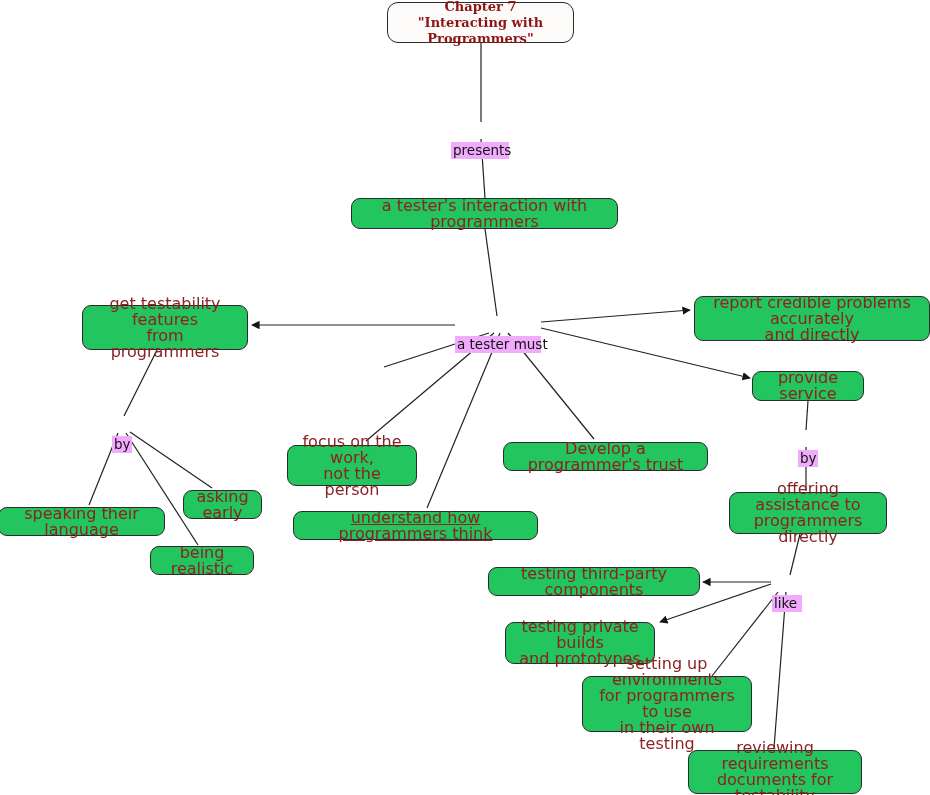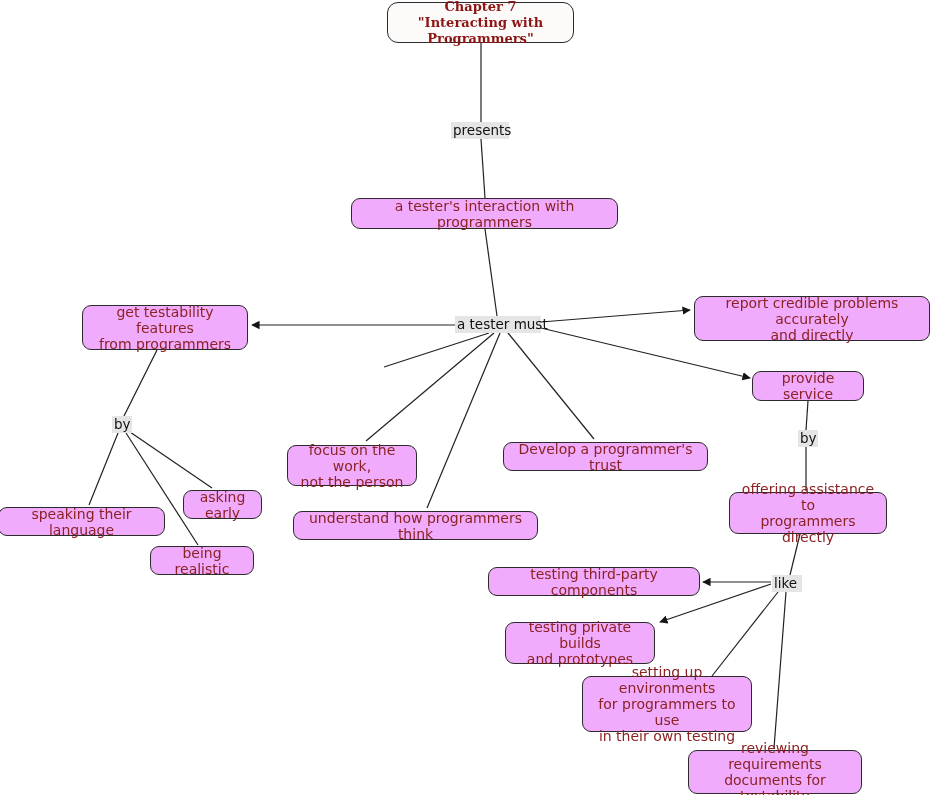--- a/index.html
+++ b/index.html
@@ -22,26 +22,26 @@
     position: absolute;
     left: 0;
     top: 0;
     width: 930px;
     height: 795px;
     pointer-events: none;
   }
   .node {
     position: absolute;
     box-sizing: border-box;
-    background: #f0abfc;
+    background: #22c55e;
     border: 1px solid #2b2b2b;
     border-radius: 9px;
     color: #8c2224;
     font-family: "DejaVu Sans", sans-serif;
-    font-size: 14px;
+    font-size: 16px;
     line-height: 16px;
     text-align: center;
     display: flex;
     align-items: center;
     justify-content: center;
     padding: 3px 9px;
     white-space: pre-line;
     z-index: 2;
   }
   .node.root {
@@ -50,29 +50,30 @@
     border-radius: 11px;
     color: #8c1515;
     font-family: "DejaVu Serif", serif;
     font-weight: bold;
     font-size: 13px;
     line-height: 16px;
   }
   .linklabel {
     position: absolute;
     box-sizing: border-box;
-    background: #e5e5e5;
+    background: #f0abfc;
     color: #111111;
     font-family: "DejaVu Sans", sans-serif;
     font-size: 13.5px;
     line-height: 17px;
     padding: 0px 2px;
     white-space: nowrap;
     border: 0;
     z-index: 3;
+    margin-top: 20px;
   }
 </style>
 </head>
 <body>
 
 <div id="canvas">
 
   <svg id="edge-layer" viewBox="0 0 930 795" xmlns="http://www.w3.org/2000/svg">
     <defs>
       <marker id="arrowhead" viewBox="0 0 10 10" refX="9" refY="5" markerWidth="7" markerHeight="7" orient="auto-start-reverse">
@@ -109,21 +110,21 @@
 
   <div class="node" style="left: 351px; top: 198px; width: 267px; height: 31px;">a tester's interaction with programmers</div>
   <div class="node" style="left: 82px; top: 305px; width: 166px; height: 45px;">get testability features
 from programmers</div>
   <div class="node" style="left: 694px; top: 296px; width: 236px; height: 45px;">report credible problems accurately
 and directly</div>
   <div class="node" style="left: 752px; top: 371px; width: 112px; height: 30px;">provide service</div>
   <div class="node" style="left: 287px; top: 445px; width: 130px; height: 41px;">focus on the work,
 not the person</div>
   <div class="node" style="left: 503px; top: 442px; width: 205px; height: 29px;">Develop a programmer's trust</div>
-  <div class="node" style="left: 293px; top: 511px; width: 245px; height: 29px;">understand how programmers think</div>
+  <div class="node" style="left: 293px; top: 511px; width: 245px; height: 29px; text-decoration: underline;">understand how programmers think</div>
   <div class="node" style="left: -2px; top: 507px; width: 167px; height: 29px;">speaking their language</div>
   <div class="node" style="left: 183px; top: 490px; width: 79px; height: 29px;">asking early</div>
   <div class="node" style="left: 150px; top: 546px; width: 104px; height: 29px;">being realistic</div>
   <div class="node" style="left: 729px; top: 492px; width: 158px; height: 42px;">offering assistance to
 programmers directly</div>
   <div class="node" style="left: 488px; top: 567px; width: 212px; height: 29px;">testing third-party components</div>
   <div class="node" style="left: 505px; top: 622px; width: 150px; height: 42px;">testing private builds
 and prototypes</div>
   <div class="node" style="left: 582px; top: 676px; width: 170px; height: 56px;">setting up environments
 for programmers to use

